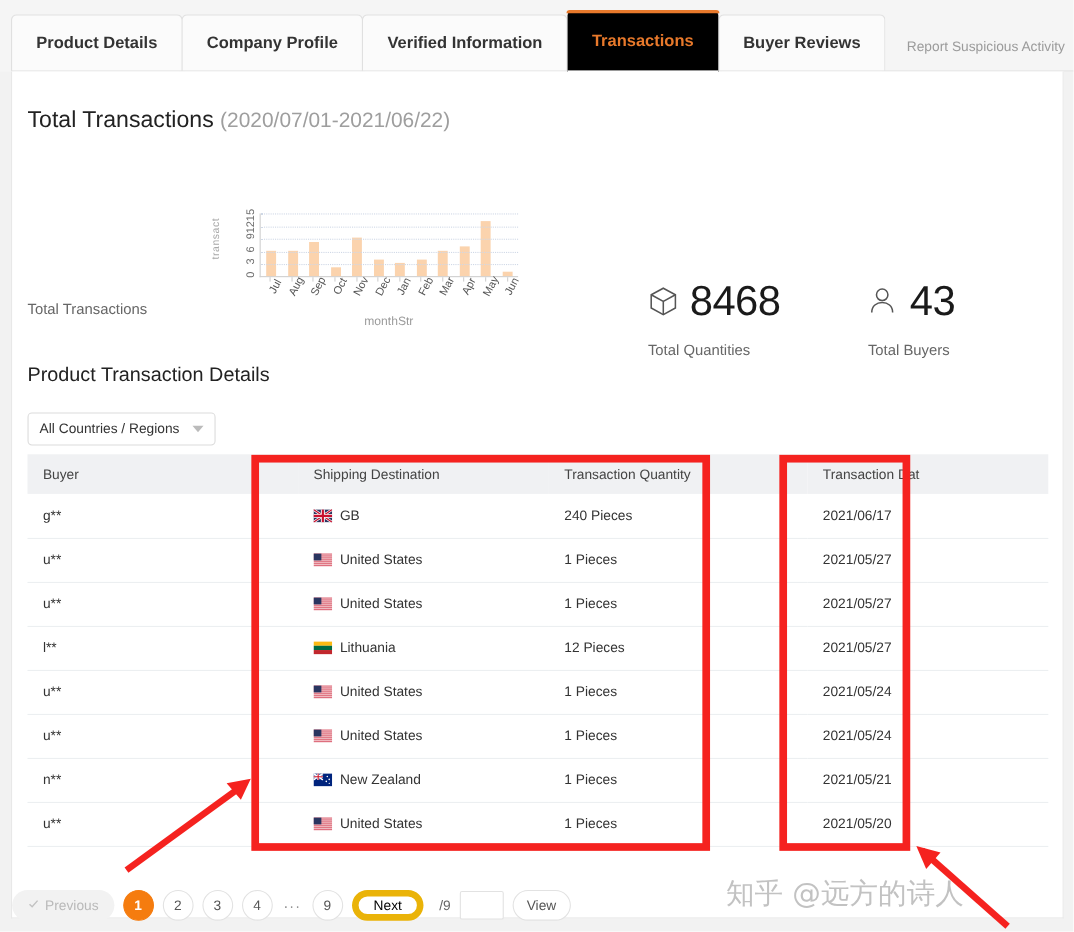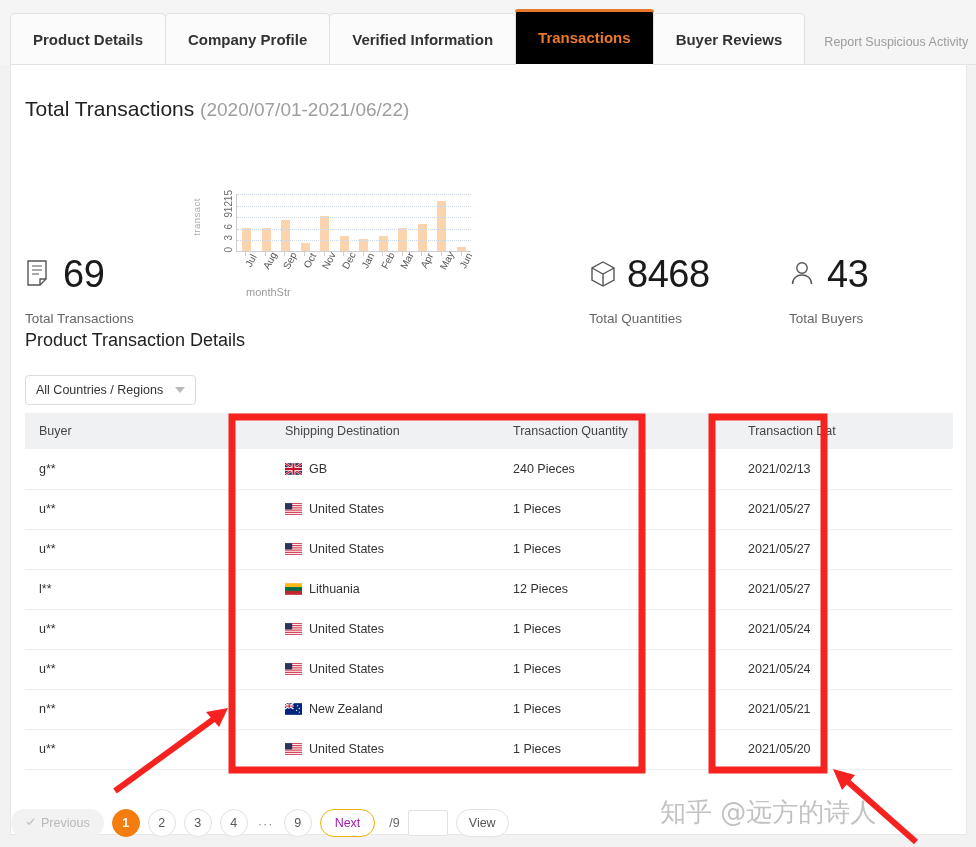--- a/index.html
+++ b/index.html
@@ -116,22 +116,22 @@
   .x-labels { position: absolute; left: 45px; top: 66px; width: 235px; height: 36px; display: flex; }
   .x-slot { flex: 1; position: relative; }
   .x-lab {
     position: absolute; left: 50%; top: 2px;
     font-size: 10px; color: #555;
     transform: translateX(-50%) rotate(-62deg);
     transform-origin: center top;
     white-space: nowrap;
   }
   .x-title {
-    position: absolute; left: 55px; top: 96px; width: 235px;
-    font-size: 11px; color: #9b9b9b;
+    position: absolute; left: 45px; top: 96px; width: 235px;
+    text-align: center; font-size: 11px; color: #9b9b9b;
   }
 
   
   .subtitle { position: absolute; left: 14px; top: 265px; font-size: 18px; color: #222; }
 
   .filter-select {
     position: absolute; left: 14px; top: 310px;
     width: 171px; height: 30px;
     border: 1px solid #dcdcdc; border-radius: 4px;
     display: flex; align-items: center; justify-content: space-between;
@@ -175,21 +175,21 @@
   }
   .pg-num {
     width: 28px; height: 28px; border-radius: 50%;
     border: 1px solid #e2e2e2; background: #fff; color: #555; font-size: 12.5px;
     display: flex; align-items: center; justify-content: center; cursor: pointer;
   }
   .pg-num.active { background: #f57c0f; border-color: #f57c0f; color: #fff; font-weight: bold; }
   .pg-ellipsis { color: #888; font-size: 13px; padding: 0 2px; letter-spacing: 1px; }
   .pg-next {
     height: 28px; padding: 0 14px; border-radius: 14px;
-    border: 1px solid #eab308; background: #fff; color: #a21caf; font-size: 12.5px;
+    border: 6px solid #eab308; background: #fff; color: #000000; font-size: 12.5px;
     display: flex; align-items: center; cursor: pointer;
   }
   .pg-goto { font-size: 12.5px; color: #666; margin-left: 6px; white-space: nowrap; }
   .pg-input {
     width: 40px; height: 26px; border: 1px solid #e2e2e2; background: #fff; border-radius: 2px;
   }
   .pg-view {
     height: 28px; padding: 0 12px; border-radius: 14px;
     border: 1px solid #e2e2e2; background: #fff; color: #555; font-size: 12.5px;
     display: flex; align-items: center; cursor: pointer;
@@ -367,30 +367,20 @@
               <span class="x-lab">May</span>
             </div>
             <div class="x-slot">
               <span class="x-lab">Jun</span>
             </div>
           </div>
         <div class="x-title">monthStr</div>
       </div>
 
       <div class="stat" id="stat-transactions">
-        <div class="row">
-          <span class="stat-icon">
-            <svg viewBox="0 0 28 30" width="28" height="30">
-                <path d="M3 2 h18 v18 l-6 6 h-12 z" fill="none" stroke="#555" stroke-width="1.4"></path>
-                <path d="M21 20 h-6 v6" fill="none" stroke="#555" stroke-width="1.4"></path>
-                <path d="M7 7 h10 M7 11 h10 M7 15 h7" stroke="#555" stroke-width="1.2"></path>
-              </svg>
-          </span>
-          <span class="num">69</span>
-        </div>
         <div class="lbl">Total Transactions</div>
       </div>
 
       <div class="stat" id="stat-quantities">
         <div class="row">
           <span class="stat-icon">
             <svg viewBox="0 0 28 30" width="28" height="30">
                 <path d="M14 3 L25 9 L25 21 L14 27 L3 21 L3 9 Z" fill="none" stroke="#555" stroke-width="1.4"></path>
                 <path d="M3 9 L14 15 L25 9 M14 15 L14 27" fill="none" stroke="#555" stroke-width="1.4"></path>
               </svg>
@@ -440,21 +430,21 @@
                   <rect width="19" height="13" fill="#2a3560"></rect>
                   <path d="M0 0 L19 13 M19 0 L0 13" stroke="#fff" stroke-width="2.6"></path>
                   <path d="M0 0 L19 13 M19 0 L0 13" stroke="#c8102e" stroke-width="1.3"></path>
                   <path d="M9.5 0 V13 M0 6.5 H19" stroke="#fff" stroke-width="4"></path>
                   <path d="M9.5 0 V13 M0 6.5 H19" stroke="#c8102e" stroke-width="2.2"></path>
                 </svg>
                 <span>GB</span>
               </span>
             </td>
             <td class="c-qty">240 Pieces</td>
-            <td class="c-date">2021/02/13</td>
+            <td class="c-date">2021/06/17</td>
           </tr>
           <tr>
             <td class="c-buyer">u**</td>
             <td class="c-dest">
               <span class="destcell">
                 <svg class="flag" viewBox="0 0 19 13" width="17" height="12">
                   <rect width="19" height="13" fill="#fff"></rect>
                   <rect y="0" width="19" height="1" fill="#d02f44"></rect>
                   <rect y="2" width="19" height="1" fill="#d02f44"></rect>
                   <rect y="4" width="19" height="1" fill="#d02f44"></rect>

